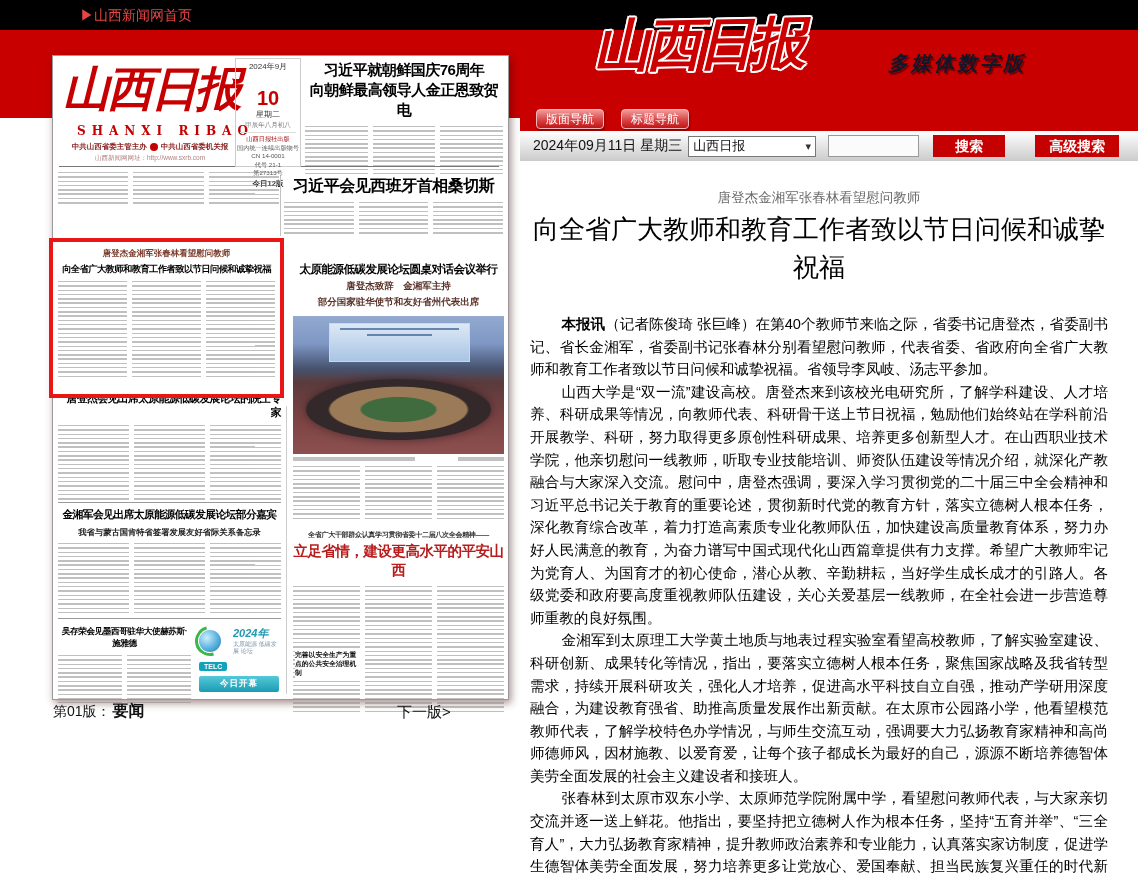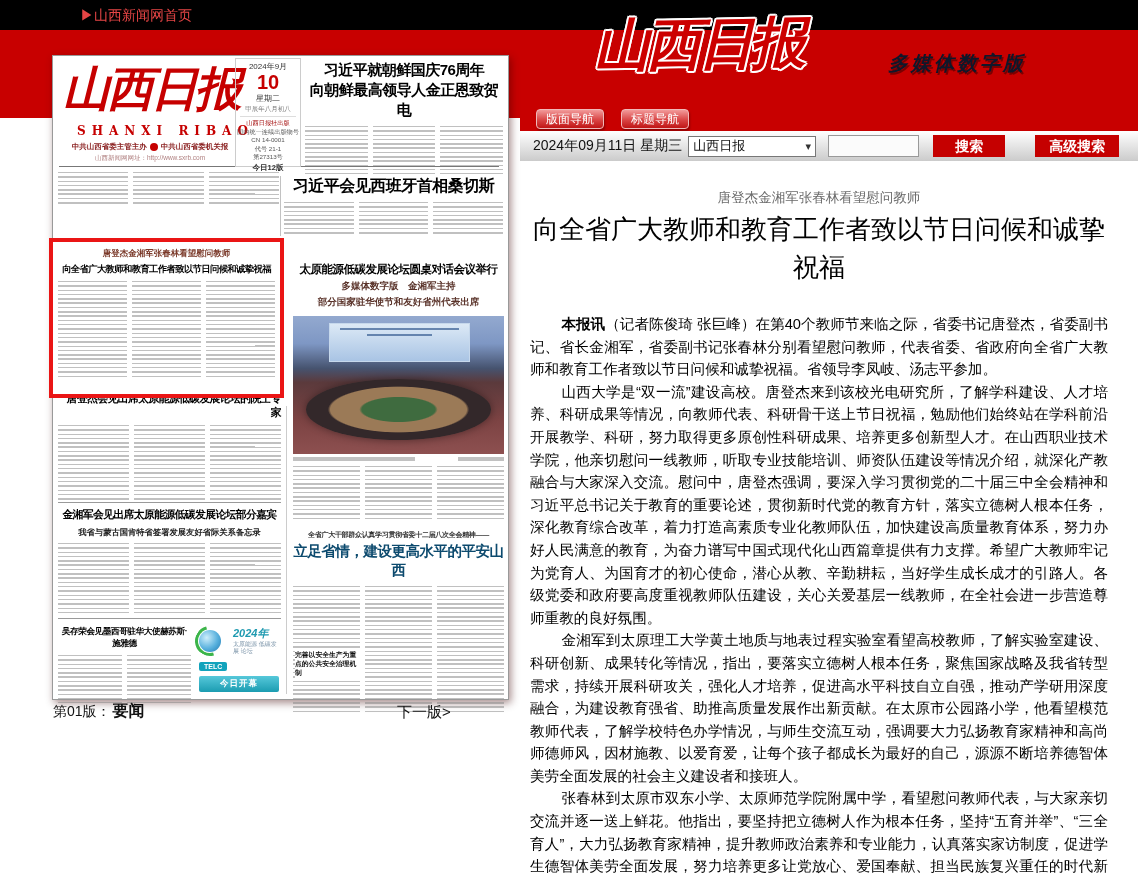--- a/index.html
+++ b/index.html
@@ -47,21 +47,21 @@
   .p-logo-en{left:24px;top:68px;font-size:12px;letter-spacing:6px;color:#c60000;font-weight:bold;
     font-family:"DejaVu Serif",serif;}
   .p-org{left:2px;top:86px;width:190px;font-size:7.5px;color:#8a1f1f;font-weight:bold;display:flex;
     justify-content:center;align-items:center;gap:3px;}
   .seal{width:8px;height:8px;background:#c60000;border-radius:50%;display:inline-block;}
   .p-site{left:0;top:98px;width:194px;text-align:center;font-size:6.5px;color:#b08080;}
   .mast-rule{left:6px;top:110px;width:440px;border-top:1px solid #777;}
   .p-datebox{left:182px;top:2px;width:64px;height:105px;border:1px solid #ccc;text-align:center;
     color:#333;padding-top:2px;box-sizing:content-box;}
   .db-ym{font-size:8px;}
-  .db-day{font-size:20px;line-height:21px;color:#c60000;font-weight:bold;}
+  .db-day{font-size:20px;line-height:21px;color:#c60000;font-weight:bold;margin-top:16px;}
   .db-week{font-size:8px;}
   .db-lunar{font-size:6.5px;color:#777;border-bottom:1px solid #ddd;padding-bottom:2px;margin:1px 4px 2px;}
   .db-s{font-size:6.2px;line-height:8.6px;color:#555;}
   .db-red{color:#a00000;}
   .db-pages{font-size:7.5px;font-weight:bold;margin-top:1px;}
   .p-lead{left:252px;top:4px;width:198px;}
   .p-lead-title div{font-size:15px;font-weight:bold;line-height:20px;text-align:center;color:#000;letter-spacing:-.5px;}
 
   .mcols{display:flex;gap:5px;opacity:.55;}
   .mcols i{flex:1;background:repeating-linear-gradient(to bottom,#8d8d8d 0,#8d8d8d 1.4px,transparent 1.4px,transparent 4.3px);}
@@ -92,21 +92,21 @@
   .ph-screen i{display:block;height:2px;background:#4a6d9e;margin:4px 10px 0;opacity:.8;}
   .ph-screen i.s{width:46%;margin-left:27%;}
   .ph-table{position:absolute;left:6%;top:46%;width:88%;height:44%;border-radius:50%;
     background:radial-gradient(ellipse at 50% 50%,#3f6b3f 0 28%,#9b7a57 30% 52%,#33282a 54% 100%);
     box-shadow:0 0 8px rgba(0,0,0,.4);}
   .cap{display:flex;justify-content:space-between;margin-top:3px;opacity:.6;}
   .cap i{height:4px;background:#999;display:block;}
   .cap .c1{width:58%;}.cap .c2{width:22%;}
   .forum .mcols{margin-top:5px;}
   .peace-kicker{margin-top:8px;font-size:7px;font-weight:bold;color:#333;letter-spacing:-.3px;}
-  .peace-title{margin-top:2px;font-size:14.5px;font-weight:bold;letter-spacing:-.5px;color:#0c4a6e;}
+  .peace-title{margin-top:2px;font-size:14.5px;font-weight:bold;letter-spacing:-.5px;color:#b91c1c;}
   .peace-wrap{position:relative;margin-top:6px;}
   .mini-h{position:absolute;left:2px;top:62px;width:66px;background:#fff;font-size:6.8px;font-weight:bold;
     line-height:9px;text-align:left;color:#111;padding:2px 0;}
 
   .sec3{left:5px;top:336px;width:223px;text-align:right;}
   .h3t{font-size:10.8px;font-weight:bold;letter-spacing:-.6px;margin-bottom:5px;color:#000;}
   .hr{border-top:1px solid #9a9a9a;}
   .hr2{left:5px;top:446px;width:223px;}
   .sec4{left:5px;top:452px;width:223px;text-align:center;}
   .h4s{font-size:8.3px;font-weight:bold;color:#222;margin:3px 0 5px;font-family:"DejaVu Serif",serif;}
@@ -226,21 +226,21 @@
       <div class="rb-title">向全省广大教师和教育工作者致以节日问候和诚挚祝福</div>
       <div class="mcols h98">
           <i></i>
           <i></i>
           <i></i>
         </div>
     </div>
 
     <div class="pp forum">
       <div class="f-title">太原能源低碳发展论坛圆桌对话会议举行</div>
-      <div class="f-sub">多媒体数字版　金湘军主持</div>
+      <div class="f-sub">唐登杰致辞　金湘军主持</div>
       <div class="f-sub">部分国家驻华使节和友好省州代表出席</div>
       <div class="photo">
         <div class="ph-screen">
             <i></i>
             <i class="s"></i>
           </div>
         <div class="ph-table"></div>
       </div>
       <div class="cap">
           <i class="c1"></i>

